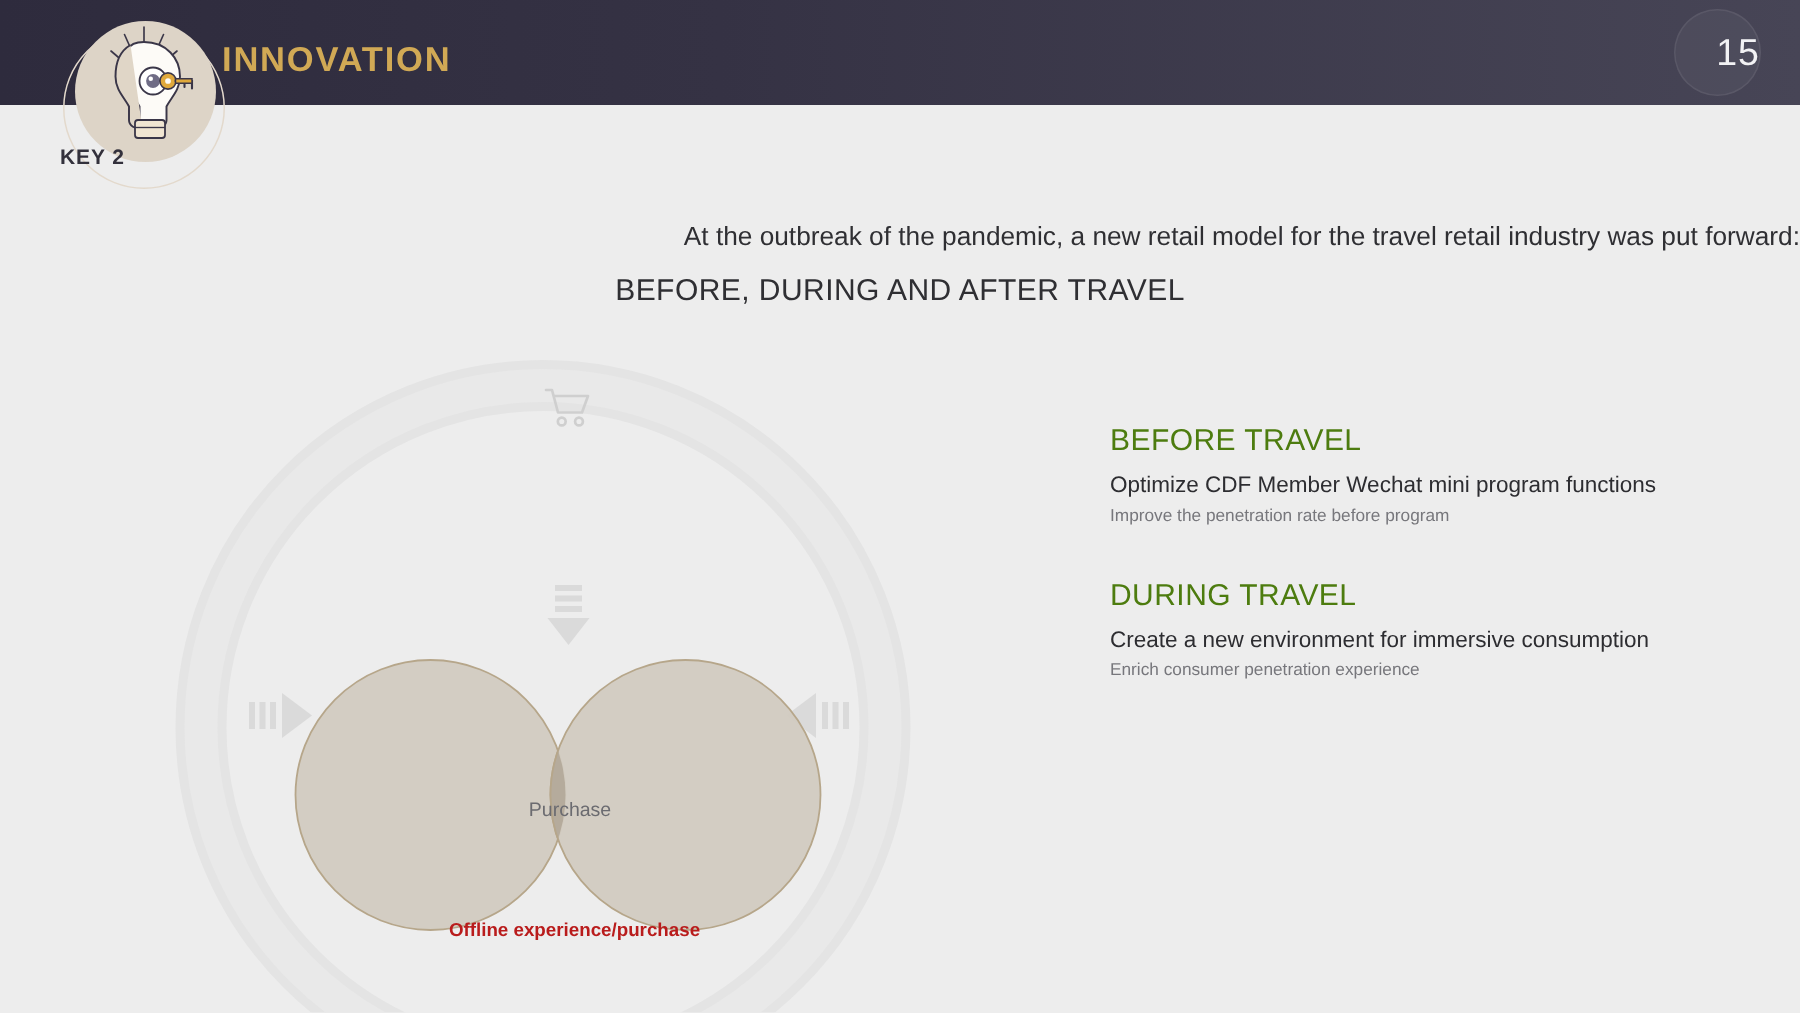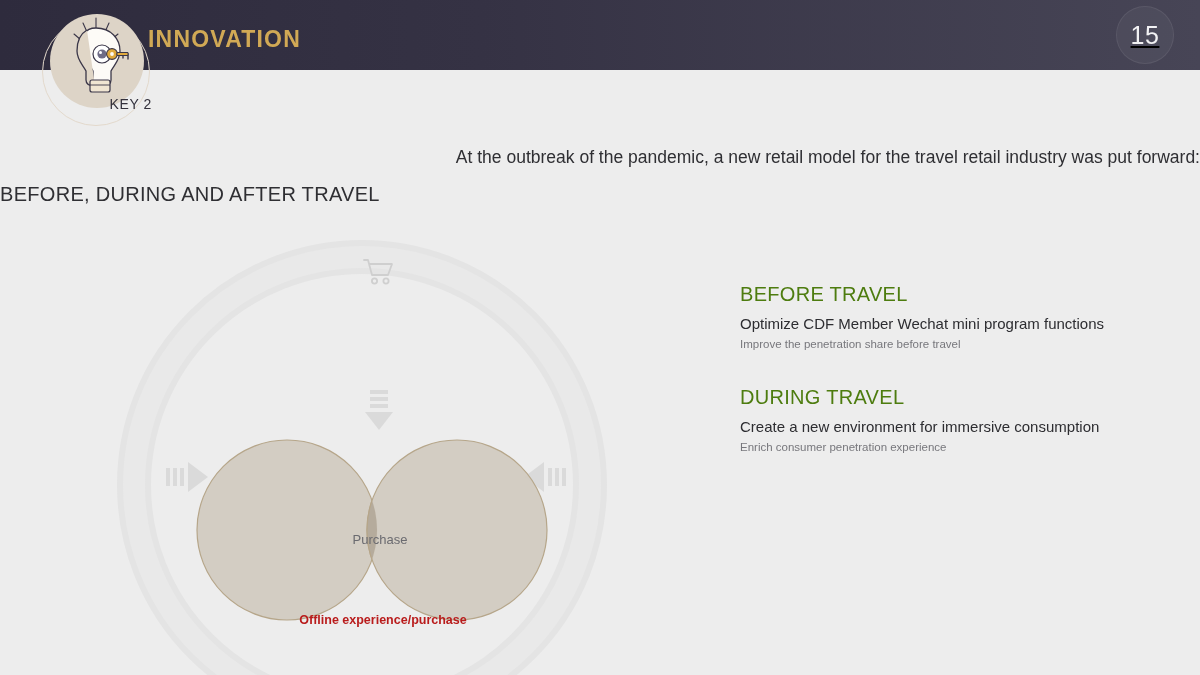--- a/index.html
+++ b/index.html
@@ -19,47 +19,47 @@
   #header-title {
     position: absolute; left: 148px; top: 26px;
     font-size: 23px; font-weight: bold; letter-spacing: 1.2px;
     color: #d1a955;
   }
   #page-badge {
     position: absolute; right: 26px; top: 6px;
     width: 58px; height: 58px; border-radius: 50%;
     background: rgba(255,255,255,0.045);
     border: 1px solid rgba(255,255,255,0.07);
-    display: flex; align-items: center; justify-content: center; text-decoration: underline;
+    display: flex; align-items: center; justify-content: flex-end;
   }
   #page-number { color: #f2f2f4; font-size: 25px; letter-spacing: .5px; }
 
   
   #key-badge { position: absolute; left: 40px; top: 12px; width: 112px; height: 112px; }
   #key-ring {
     position: absolute; left: 2px; top: 6px; width: 108px; height: 108px;
     border-radius: 50%; border: 1.5px solid #e3d9cc;
   }
   #key-disc {
     position: absolute; left: 10px; top: 2px; width: 94px; height: 94px;
     border-radius: 50%; background: #ddd4c7;
   }
   #key-label {
-    position: absolute; left: 0; top: 84px; width: 112px; text-align: right;
-    font-size: 14px; font-weight: normal; color: #33313c; letter-spacing: .6px;
+    position: absolute; left: 0; top: 84px; width: 112px; text-align: left;
+    font-size: 14px; font-weight: bold; color: #33313c; letter-spacing: .6px;
   }
   #key-art { position: absolute; left: 10px; top: 2px; }
 
   
   #lead-line {
     position: absolute; left: 0; top: 147px; width: 1200px; text-align: right;
     font-size: 17.5px; color: #2f2f33;
   }
   #lead-sub {
-    position: absolute; left: 0; top: 183px; width: 1200px; text-align: left;
+    position: absolute; left: 0; top: 183px; width: 1200px; text-align: center;
     font-size: 20px; color: #2f2f33; letter-spacing: .3px;
   }
 
   
   #diagram { position: absolute; left: 20px; top: 240px; width: 700px; height: 435px; }
   #ring-svg { position: absolute; left: 0; top: 0; }
   #venn-svg { position: absolute; left: 0; top: 0; }
 
   .d-label { position: absolute; color: #4e4e52; }
 
@@ -186,21 +186,21 @@
     <div class="d-label" id="lbl-purchase-top">Purchase</div>
 
     <div class="d-label" id="lbl-offline">Offline experience/purchase</div>
 
   </div>
 
   <div id="panel">
     <div class="panel-block">
       <div class="p-title">BEFORE TRAVEL</div>
       <div class="p-head">Optimize CDF Member Wechat mini program functions</div>
-      <div class="p-sub">Improve the penetration share before travel</div>
+      <div class="p-sub">Improve the penetration rate before program</div>
     </div>
     <div class="panel-block">
       <div class="p-title">DURING TRAVEL</div>
       <div class="p-head">Create a new environment for immersive consumption</div>
       <div class="p-sub">Enrich consumer penetration experience</div>
     </div>
   </div>
 
 </div>
 

